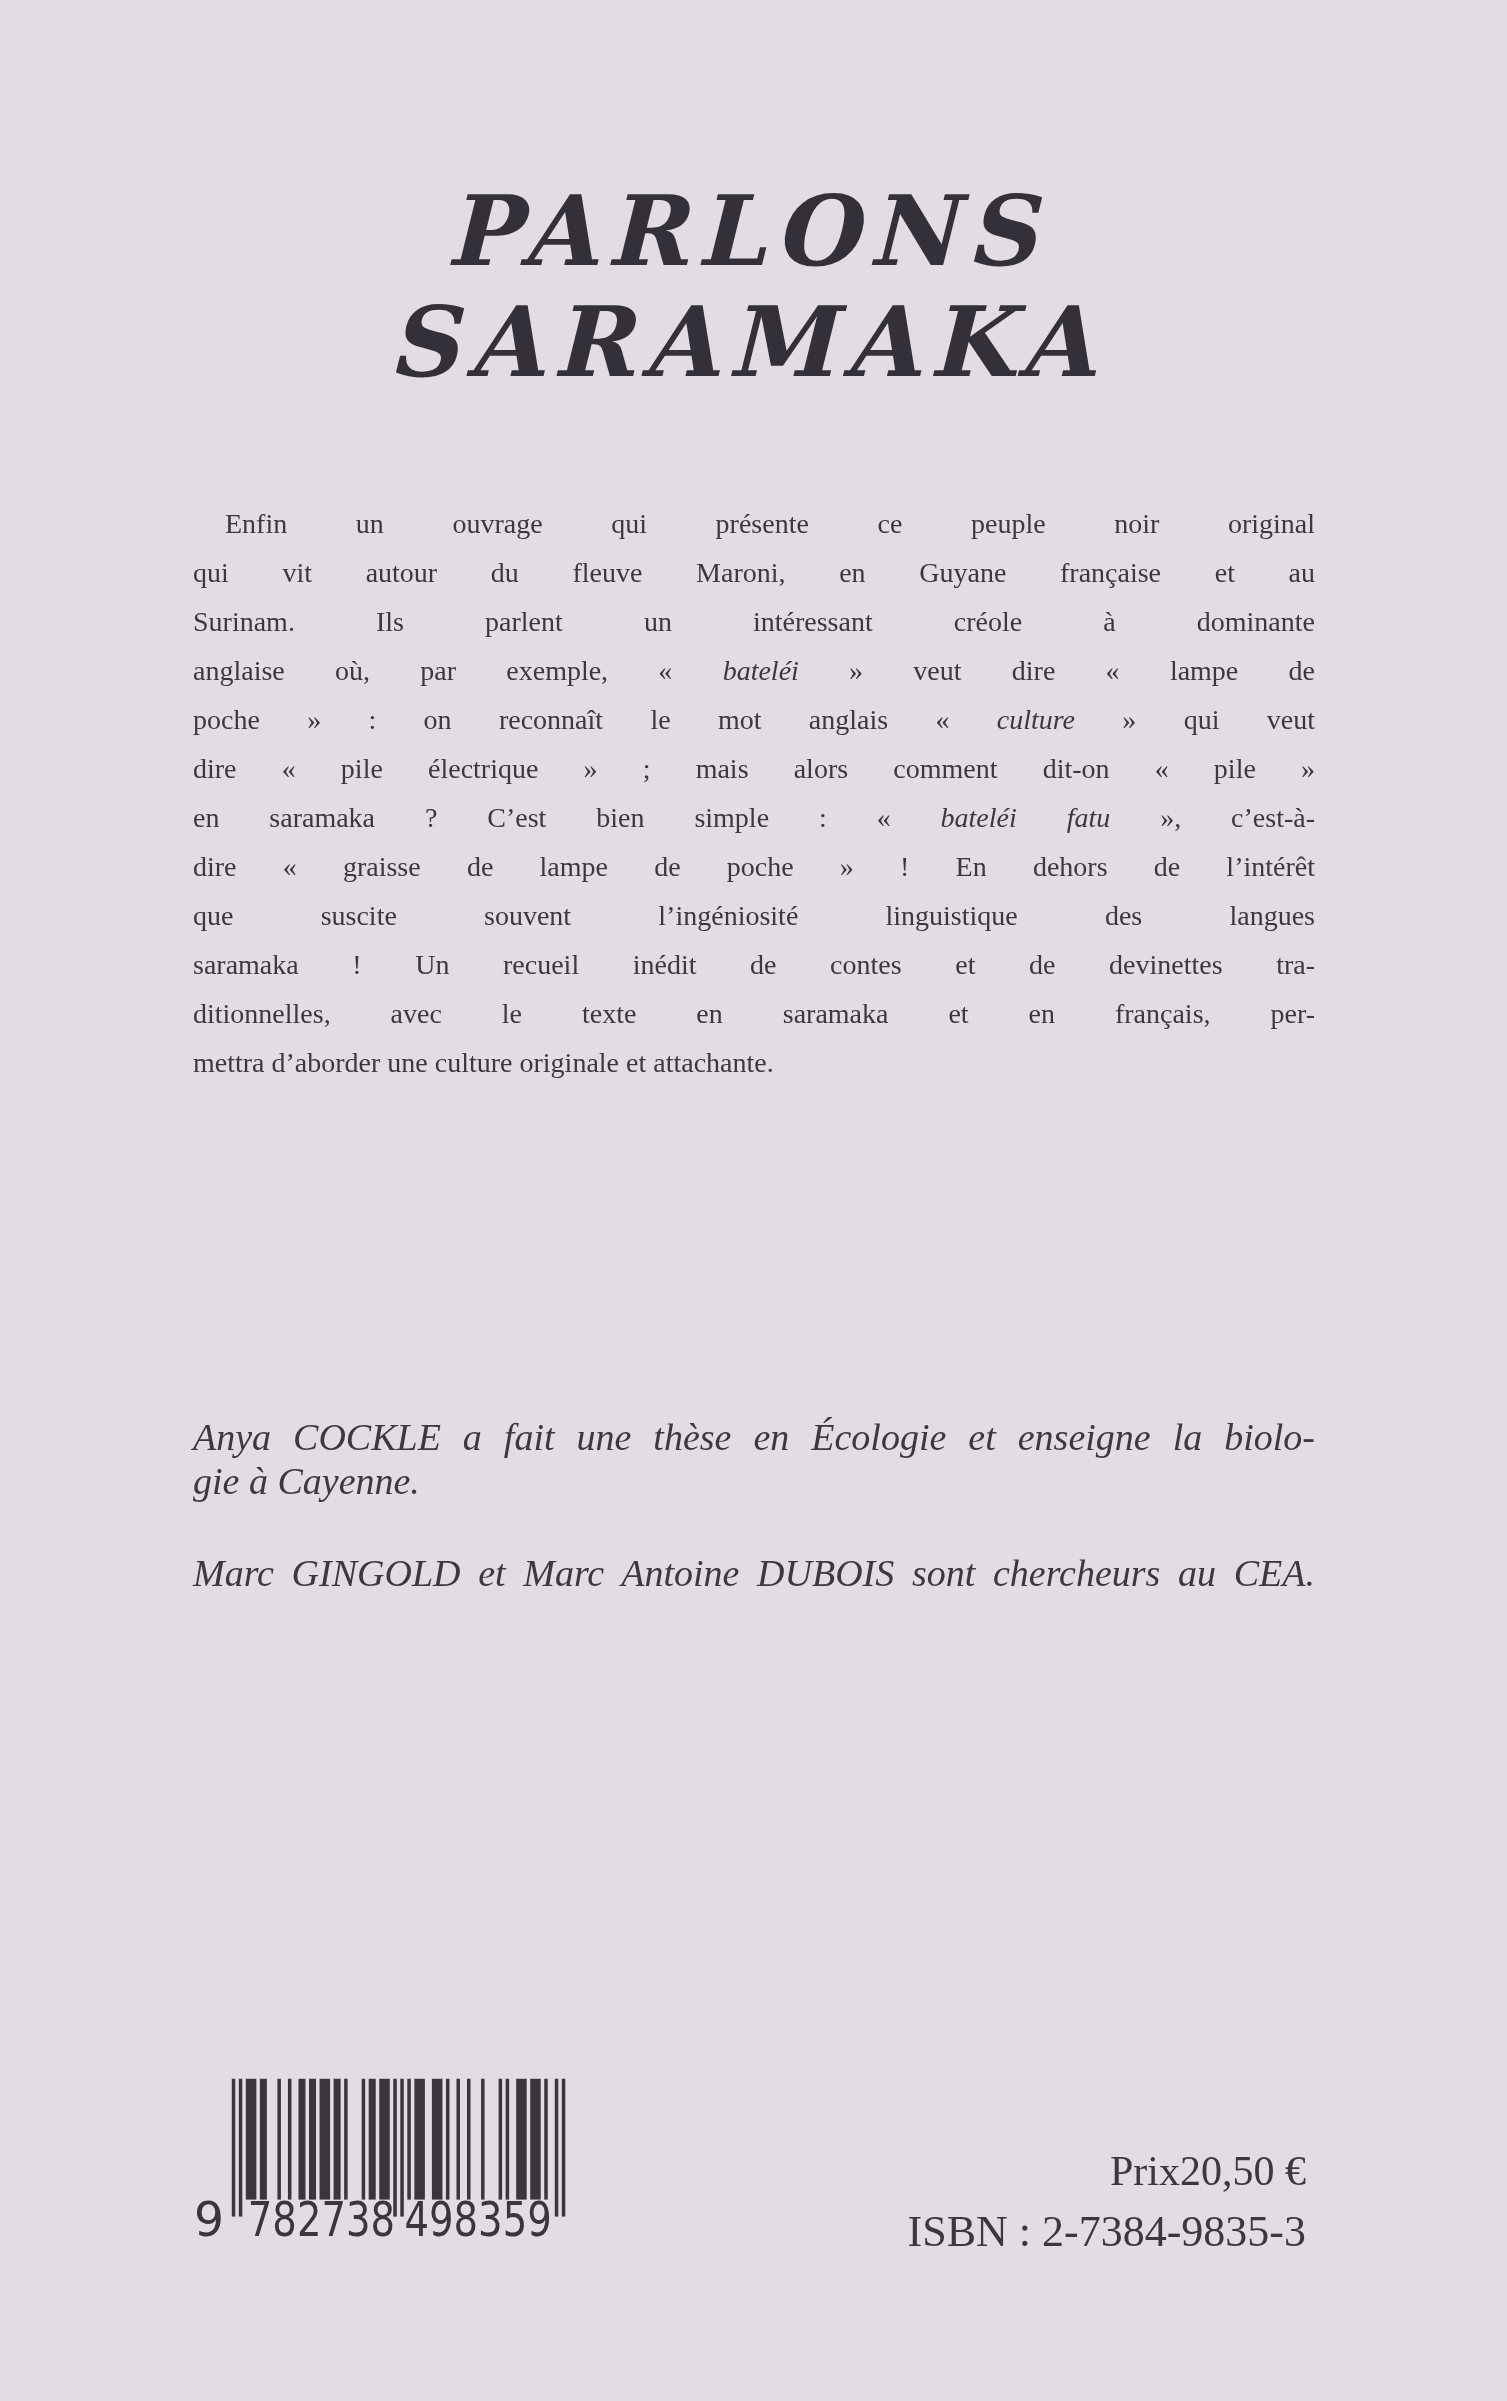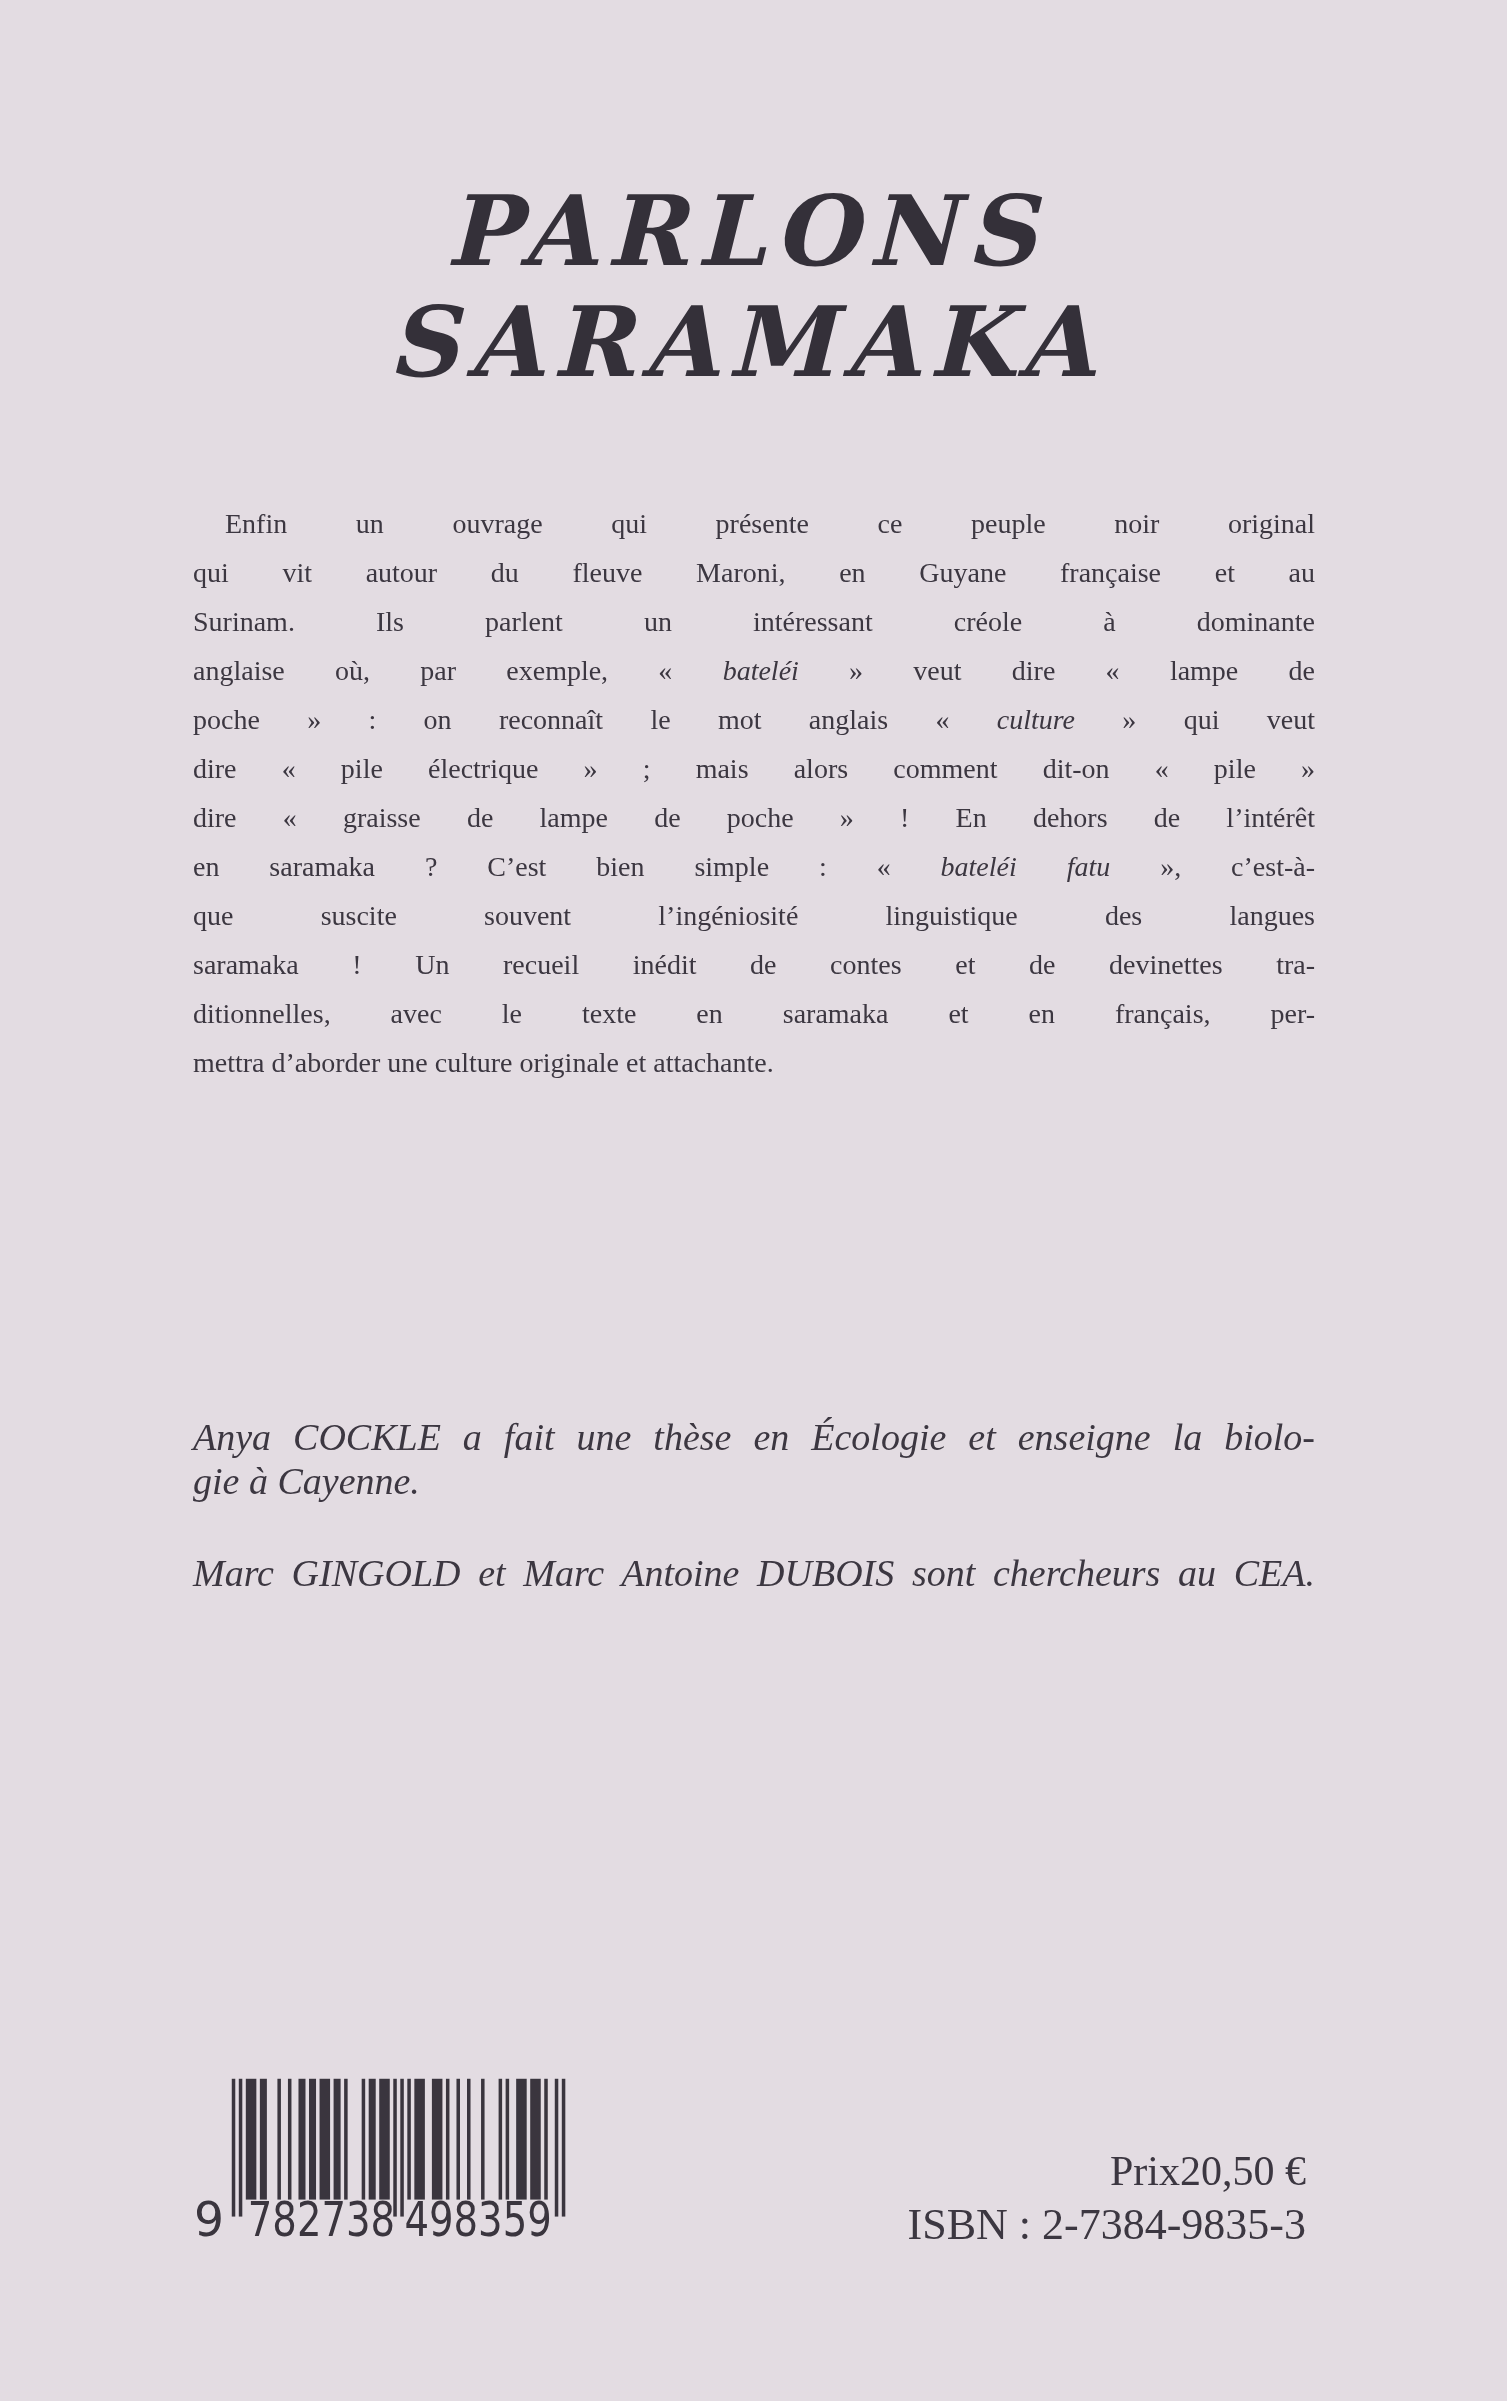--- a/index.html
+++ b/index.html
@@ -27,41 +27,41 @@
     position:absolute;left:193px;width:1122px;
     font-style:italic;font-size:38px;line-height:44px;
   }
   .bio-0{top:1244px}
   .bio-1{top:1415px}
   .bio-2{top:1551px}
   .barcode{position:absolute;left:189px;top:2075px;width:397px;height:168px;}
   .pricing{position:absolute;right:202px;top:2148px;text-align:right;}
   .price-line{font-size:42px;line-height:47px;}
   .price-value{text-align:right;}
-  .isbn-line{font-size:44px;line-height:49px;margin-top:5px;}
+  .isbn-line{font-size:44px;line-height:49px;margin-top:12px;}
 </style>
 </head>
 <body>
 
 <div class="page" style="--bg: #e3dce2; --ink: #3c3741; --title-ink: #343039;">
 
   <div class="title">
     <div class="title-line">PARLONS</div>
     <div class="title-line">SARAMAKA</div>
   </div>
 
   <div class="desc" id="desc">
       <div class="tline just" style="text-indent: 32px;"><span>Enfin un ouvrage qui présente ce peuple noir original</span></div>
       <div class="tline just"><span>qui vit autour du fleuve Maroni, en Guyane française et au</span></div>
       <div class="tline just"><span>Surinam. Ils parlent un intéressant créole à dominante</span></div>
       <div class="tline just"><span>anglaise où, par exemple, « </span><span class="it">bateléi</span><span> » veut dire « lampe de</span></div>
       <div class="tline just"><span>poche » : on reconnaît le mot anglais « </span><span class="it">culture</span><span> » qui veut</span></div>
       <div class="tline just"><span>dire « pile électrique » ; mais alors comment dit-on « pile »</span></div>
+      <div class="tline just"><span>en saramaka ? C’est bien simple : « </span><span class="it">bateléi fatu</span><span> », c’est-à-</span></div>
       <div class="tline just"><span>dire « graisse de lampe de poche » ! En dehors de l’intérêt</span></div>
-      <div class="tline just"><span>en saramaka ? C’est bien simple : « </span><span class="it">bateléi fatu</span><span> », c’est-à-</span></div>
       <div class="tline just"><span>que suscite souvent l’ingéniosité linguistique des langues</span></div>
       <div class="tline just"><span>saramaka ! Un recueil inédit de contes et de devinettes tra-</span></div>
       <div class="tline just"><span>ditionnelles, avec le texte en saramaka et en français, per-</span></div>
       <div class="tline"><span>mettra d’aborder une culture originale et attachante.</span></div>
     </div>
 
   <div class="bio bio-1" id="bio1">
       <div class="tline just"><span class="it">Anya COCKLE a fait une thèse en Écologie et enseigne la biolo-</span></div>
       <div class="tline"><span class="it">gie à Cayenne.</span></div>
     </div>

